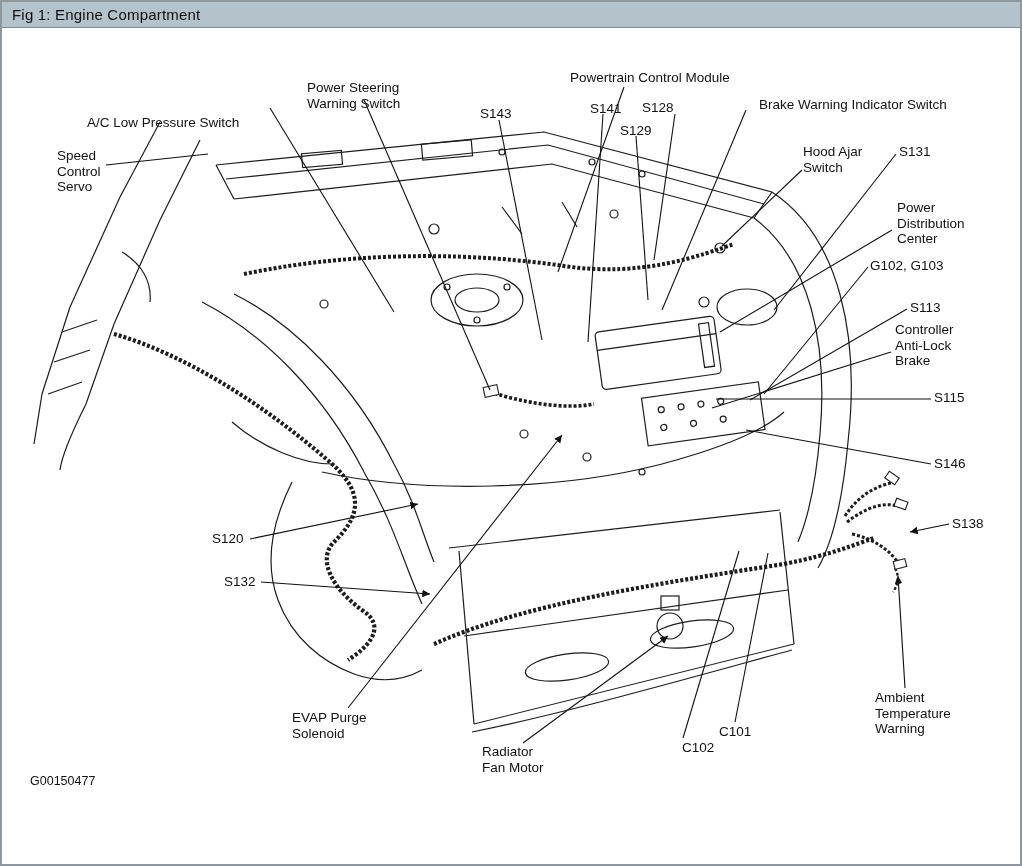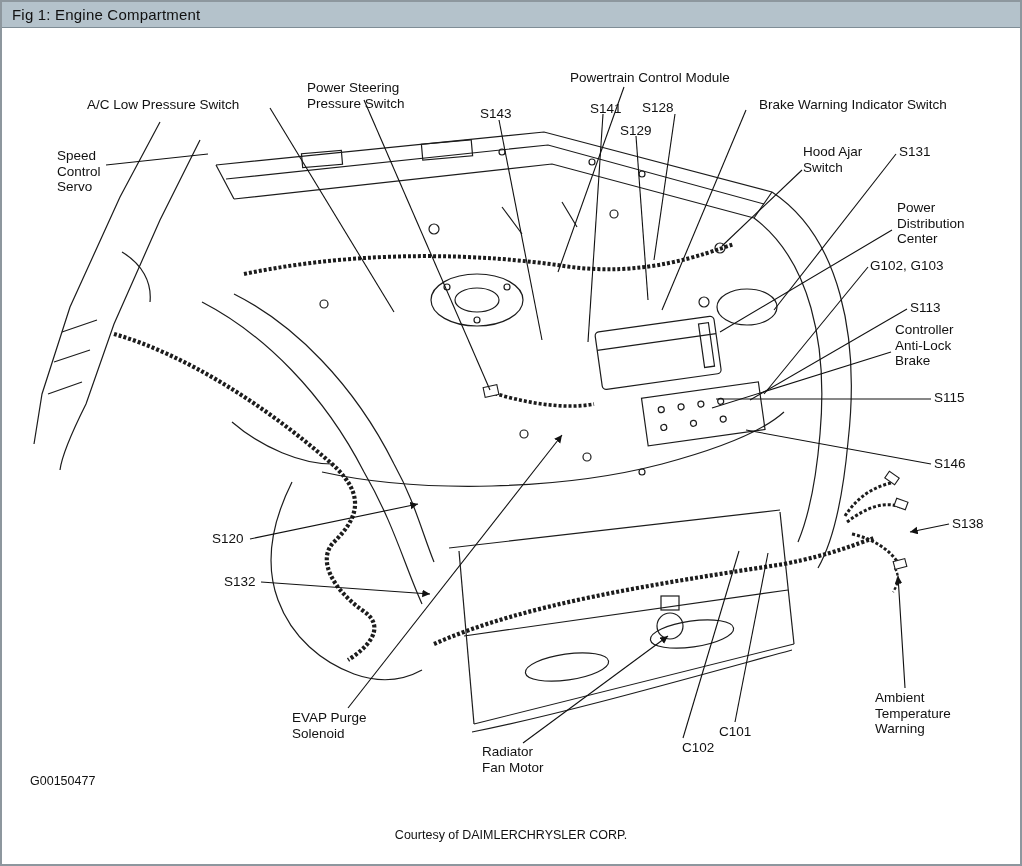--- a/index.html
+++ b/index.html
@@ -166,23 +166,23 @@
       <line x1="259" y1="580" x2="428" y2="592" marker-end="url(#arr)"></line>
       <line x1="947" y1="522" x2="908" y2="530" marker-end="url(#arr)"></line>
       <line x1="346" y1="706" x2="560" y2="433" marker-end="url(#arr)"></line>
       <line x1="521" y1="741" x2="666" y2="634" marker-end="url(#arr)"></line>
       <line x1="681" y1="736" x2="737" y2="549"></line>
       <line x1="733" y1="720" x2="766" y2="551"></line>
       <line x1="903" y1="686" x2="896" y2="574" marker-end="url(#arr)"></line>
     </g>
   </svg>
 
-  <div class="lbl" style="left:85px;top:95px">A/C Low Pressure Switch</div>
+  <div class="lbl" style="left:85px;top:113px">A/C Low Pressure Switch</div>
   <div class="lbl" style="left:305px;top:78px">Power Steering
-Pressure Switch</div>
+Warning Switch</div>
   <div class="lbl" style="left:568px;top:68px">Powertrain Control Module</div>
   <div class="lbl" style="left:478px;top:104px">S143</div>
   <div class="lbl" style="left:588px;top:99px">S141</div>
   <div class="lbl" style="left:618px;top:121px">S129</div>
   <div class="lbl" style="left:640px;top:98px">S128</div>
   <div class="lbl" style="left:757px;top:95px">Brake Warning Indicator Switch</div>
   <div class="lbl" style="left:55px;top:146px">Speed
 Control
 Servo</div>
   <div class="lbl" style="left:801px;top:142px">Hood Ajar
@@ -205,15 +205,14 @@
 Solenoid</div>
   <div class="lbl" style="left:480px;top:742px">Radiator
 Fan Motor</div>
   <div class="lbl" style="left:680px;top:738px">C102</div>
   <div class="lbl" style="left:717px;top:722px">C101</div>
   <div class="lbl" style="left:873px;top:688px">Ambient
 Temperature
 Warning</div>
 
   <div class="figcode">G00150477</div>
-  <div class="credit">Courtesy of DAIMLERCHRYSLER CORP.</div>
 
 </div>
 
 </body></html>

